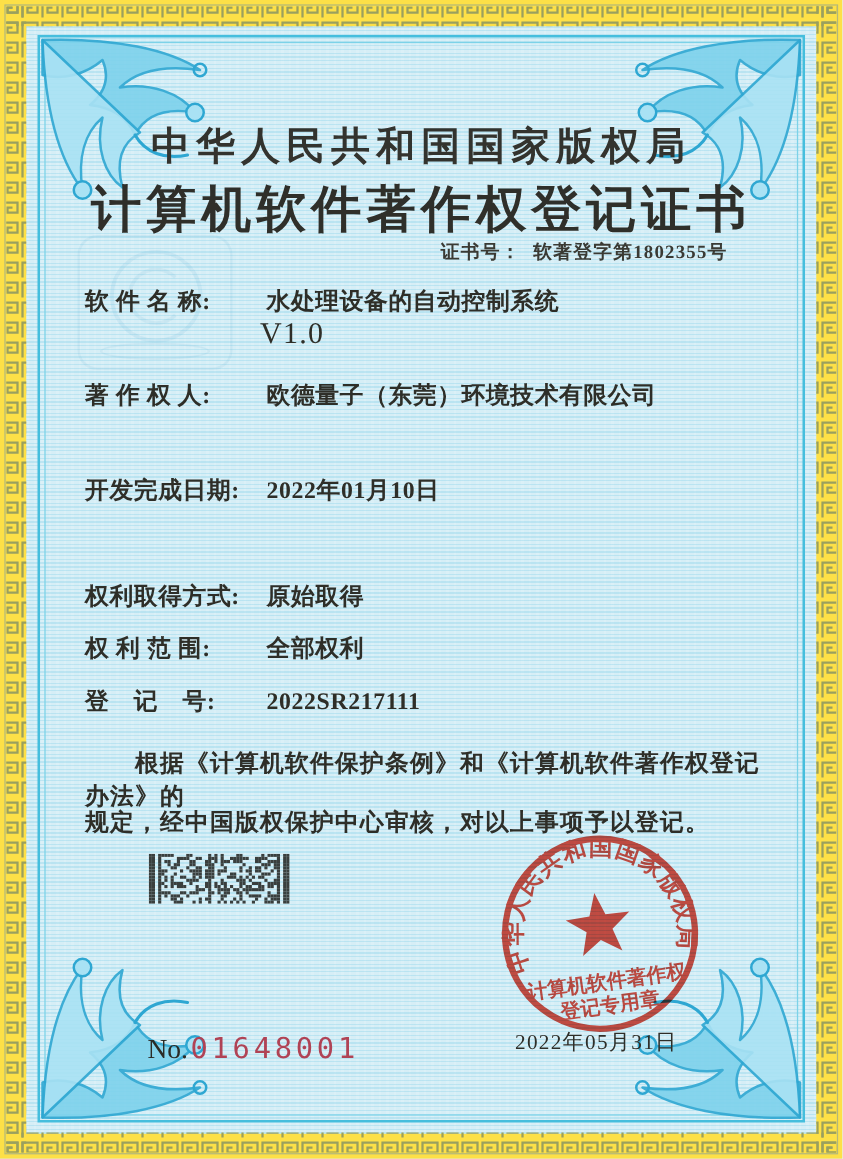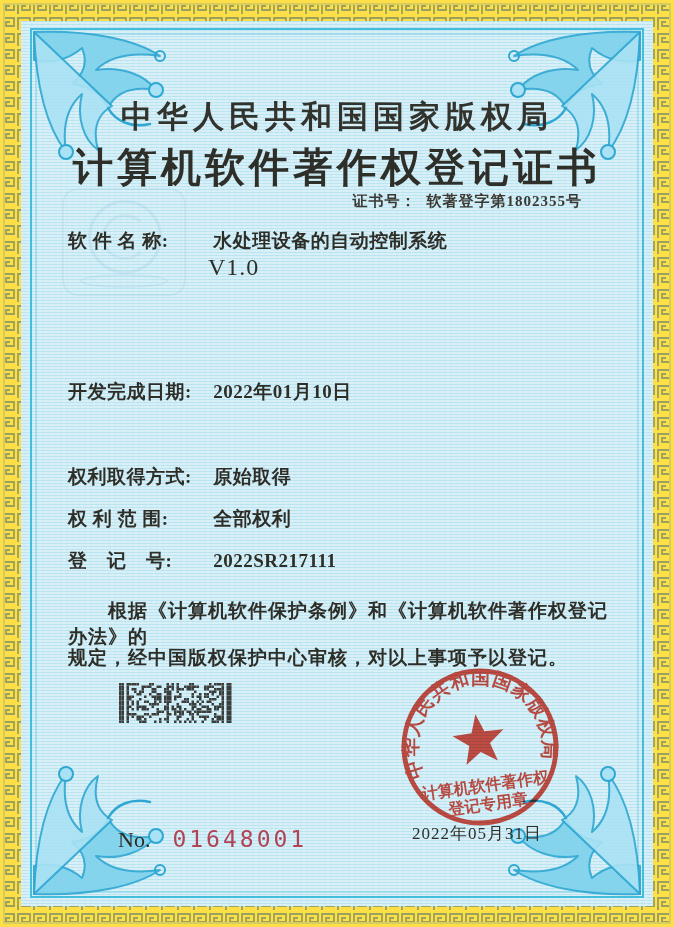--- a/index.html
+++ b/index.html
@@ -44,21 +44,21 @@
 
   .stmt{
     position:absolute;left:68px;width:542px;
     font-size:19px;font-weight:600;color:#2e2e28;letter-spacing:1px;
   }
   .stmt.first{text-indent:40px;}
 
   .serial{position:absolute;left:118px;top:826px;font-size:22px;color:#2b2b26;}
   .serial .num{
     font-family:"DejaVu Sans Mono","Liberation Mono",monospace;
-    font-size:23px;letter-spacing:3px;margin-left:22px;
+    font-size:23px;letter-spacing:3px;margin-left:2px;
   }
   .issue-date{
     position:absolute;left:412px;top:822px;
     font-size:17px;font-weight:400;color:#2e2e28;letter-spacing:1px;
   }
 
   .watermark{
     position:absolute;left:62px;top:188px;width:120px;height:104px;
     border:2px solid rgba(90,170,205,.30);border-radius:16px;opacity:.35;
   }
@@ -119,20 +119,24 @@
     <div class="certno">
       <span class="lab">证书号：</span><span>软著登字第1802355号</span>
     </div>
 
     <div class="row" style="top:228px">
       <span class="lbl">软 件 名 称:</span>
       <span class="val">水处理设备的自动控制系统</span>
     </div>
     <div class="val2" style="top:254px">V1.0</div>
 
+    <div class="row" style="top:303px">
+      <span class="lbl">著 作 权 人:</span>
+      <span class="val">欧德量子（东莞）环境技术有限公司</span>
+    </div>
 
     <div class="row" style="top:379px">
       <span class="lbl">开发完成日期:</span>
       <span class="val">2022年01月10日</span>
     </div>
 
 
     <div class="row" style="top:506px">
       <span class="lbl">权 利 范 围:</span>
       <span class="val">全部权利</span>

